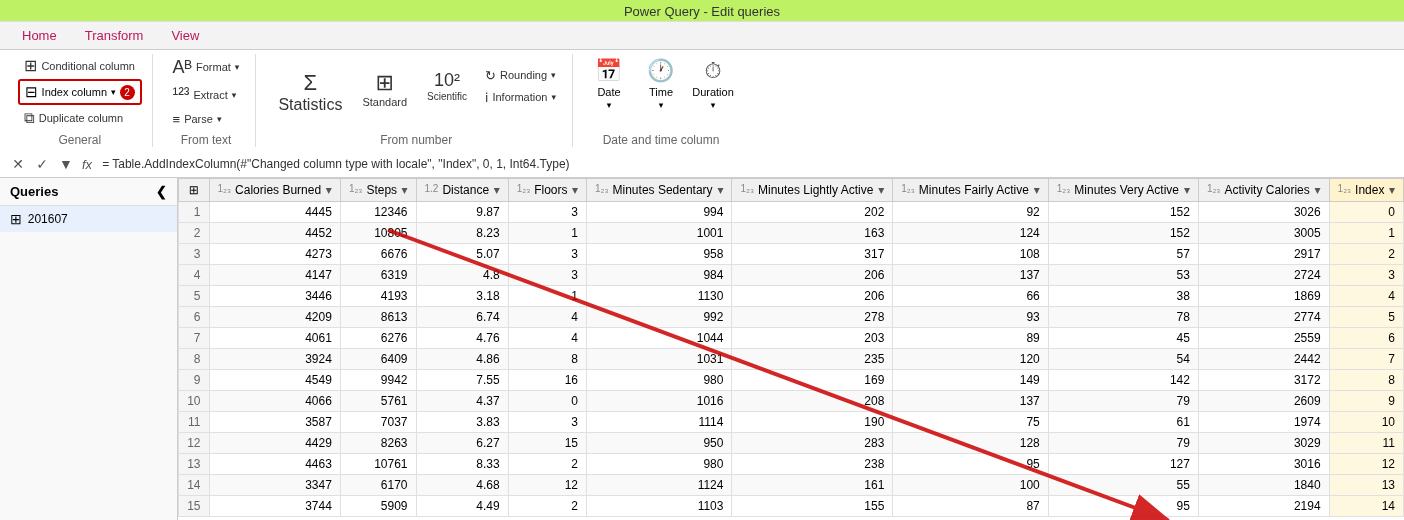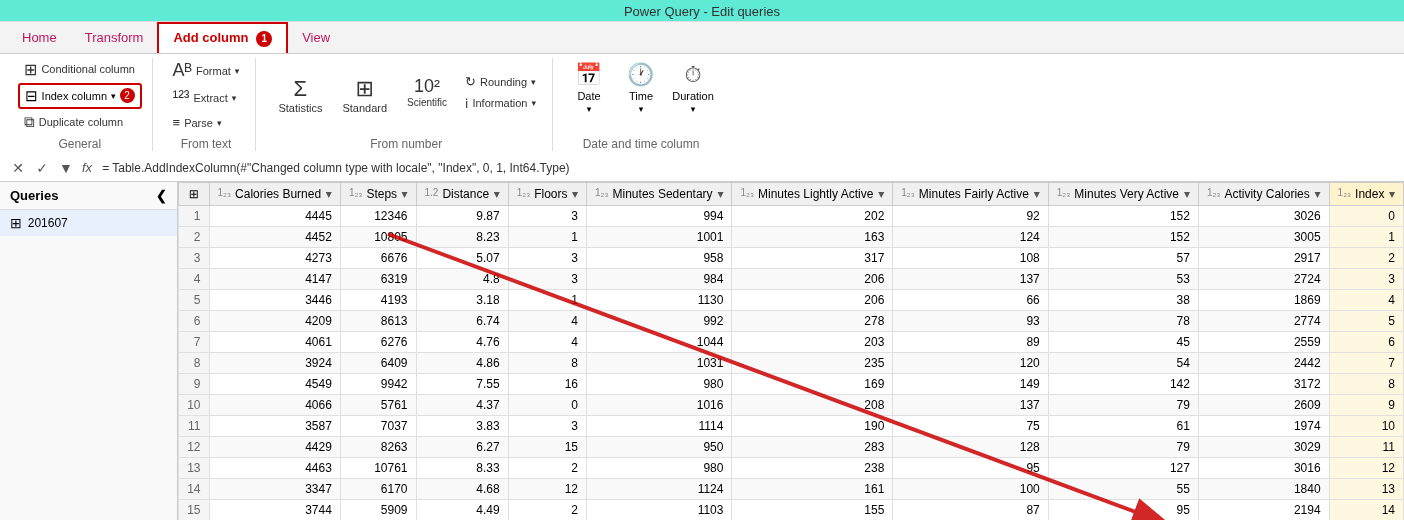--- a/index.html
+++ b/index.html
@@ -1,20 +1,20 @@
 <!DOCTYPE html>
 <html><head>
   <meta charset="utf-8">
   <style>
     * { margin: 0; padding: 0; box-sizing: border-box; }
     body { font-family: 'Segoe UI', Arial, sans-serif; font-size: 12px; background: #fff; width: 1404px; height: 520px; overflow: hidden; }
 
     
     .title-bar {
-      background: #5eead4;
+      background: #bef264;
       text-align: center;
       font-size: 13px;
       color: #333;
       padding: 4px 0 2px 0;
       border-bottom: 1px solid #ddd;
     }
 
     .ribbon-tabs {
       display: flex;
       background: #f3f3f3;
@@ -313,24 +313,20 @@
 </head>
 <body>
 
 <div class="title-bar">
   <span>Power Query - Edit queries</span>
 </div>
 
 <div class="ribbon-tabs">
   <button class="ribbon-tab">Home</button>
   <button class="ribbon-tab">Transform</button>
-  <button class="ribbon-tab active">
-    <span>Add column</span>
-    <span class="ribbon-tab-badge">1</span>
-  </button>
   <button class="ribbon-tab">View</button>
 </div>
 
 <div class="ribbon-content">
 
   <div class="ribbon-group">
     <div class="ribbon-items">
       <div style="display:flex;flex-direction:column;gap:2px;">
         <button class="ribbon-btn ribbon-btn-small">
           <span style="font-size:16px;">⊞</span>
@@ -373,21 +369,21 @@
     </div>
     <div class="ribbon-group-label">From text</div>
   </div>
 
   <div class="ribbon-group">
     <div class="ribbon-items">
       <div style="display:flex;flex-direction:row;gap:4px;align-items:flex-start;">
         <div style="display:flex;flex-direction:column;align-items:center;gap:2px;">
           <button class="ribbon-btn ribbon-btn-large">
             <span style="font-size:22px;">Σ</span>
-            <span style="font-size:11px;">Statistics</span>
+            <span style="font-size:16px;">Statistics</span>
           </button>
         </div>
         <div style="display:flex;flex-direction:column;align-items:center;gap:2px;">
           <button class="ribbon-btn ribbon-btn-large">
             <span style="font-size:22px;">⊞</span>
             <span style="font-size:11px;">Standard</span>
           </button>
         </div>
         <div style="display:flex;flex-direction:column;align-items:flex-start;gap:2px;">
           <button class="ribbon-btn ribbon-btn-large">

